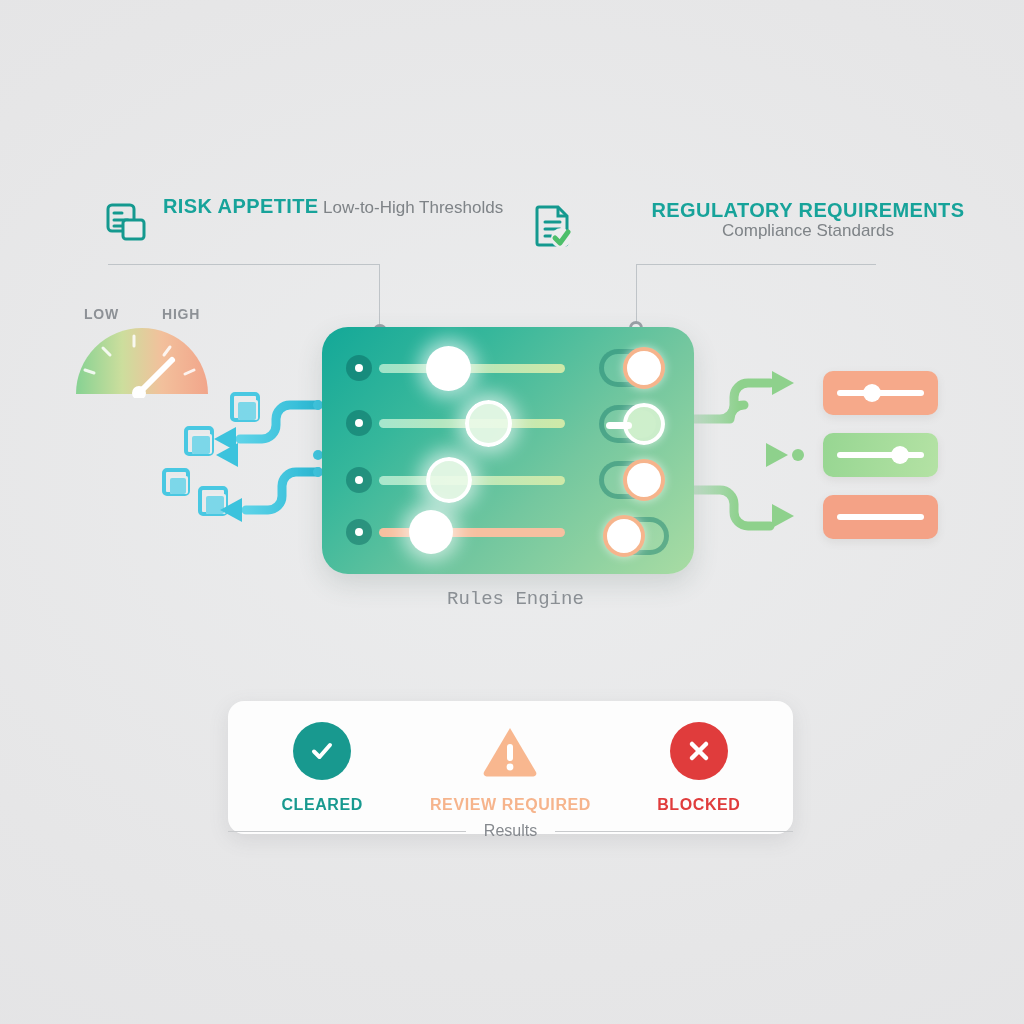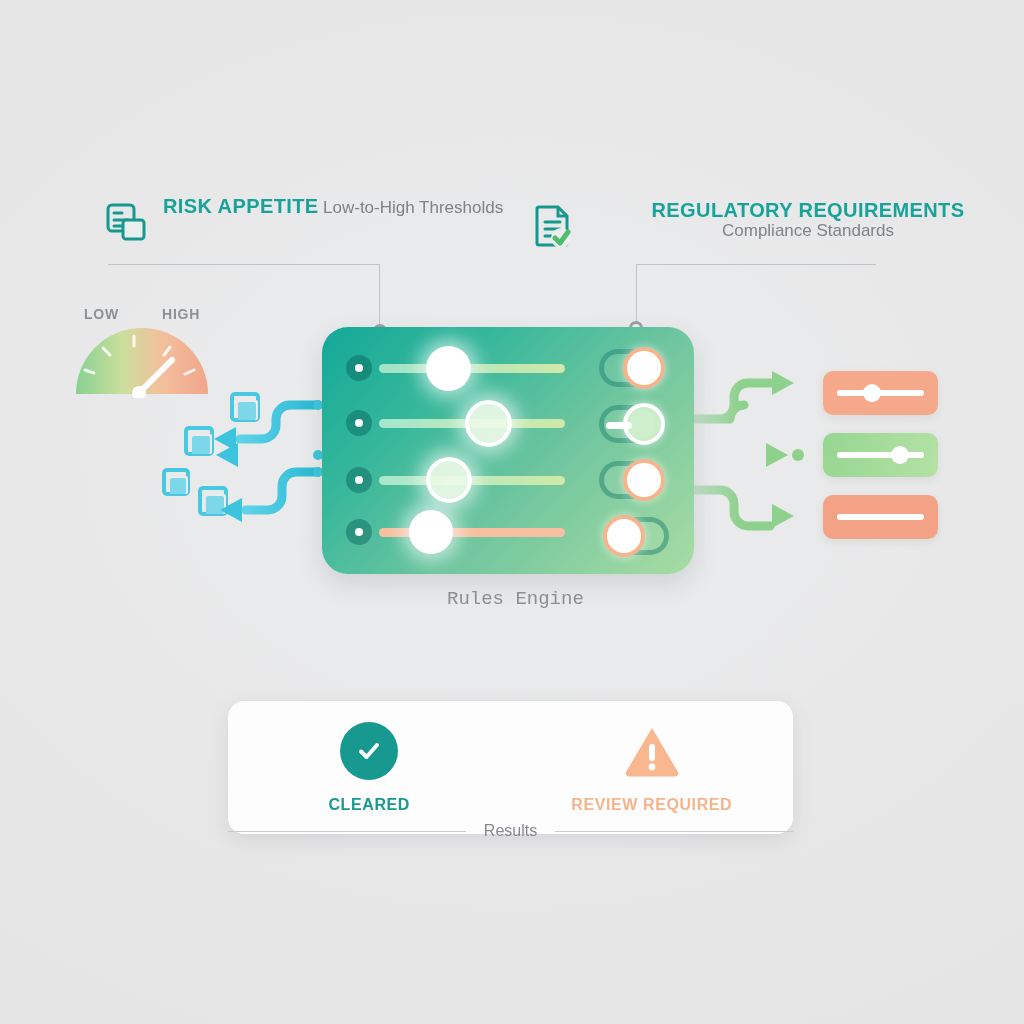--- a/index.html
+++ b/index.html
@@ -317,20 +317,31 @@
       <span class="ico">
         <svg width="58" height="54" viewBox="0 0 58 54">
           <path d="M29 4 L55 48 a3 3 0 0 1 -2.6 4.4 H5.6 A3 3 0 0 1 3 48 Z" fill="#f8b78f"></path>
           <rect x="26" y="20" width="6" height="17" rx="3" fill="#fff"></rect>
           <circle cx="29" cy="43" r="3.4" fill="#fff"></circle>
         </svg>
       </span>
       <span class="txt" style="color:#f6b48c;">REVIEW REQUIRED</span>
     </div>
 
+    <div class="result">
+      <span class="ico">
+        <span class="circle-ico" style="background:#e03c3c;">
+          <svg width="30" height="30" viewBox="0 0 30 30">
+            <line x1="8" y1="8" x2="22" y2="22" stroke="#fff" stroke-width="4.5" stroke-linecap="round"></line>
+            <line x1="22" y1="8" x2="8" y2="22" stroke="#fff" stroke-width="4.5" stroke-linecap="round"></line>
+          </svg>
+        </span>
+      </span>
+      <span class="txt" style="color:#e03c3c;">BLOCKED</span>
+    </div>
   </div>
 
   <div class="rule-row">
     <span class="ln"></span>
     <span class="lbl">Results</span>
     <span class="ln"></span>
   </div>
 
 </div>
 

